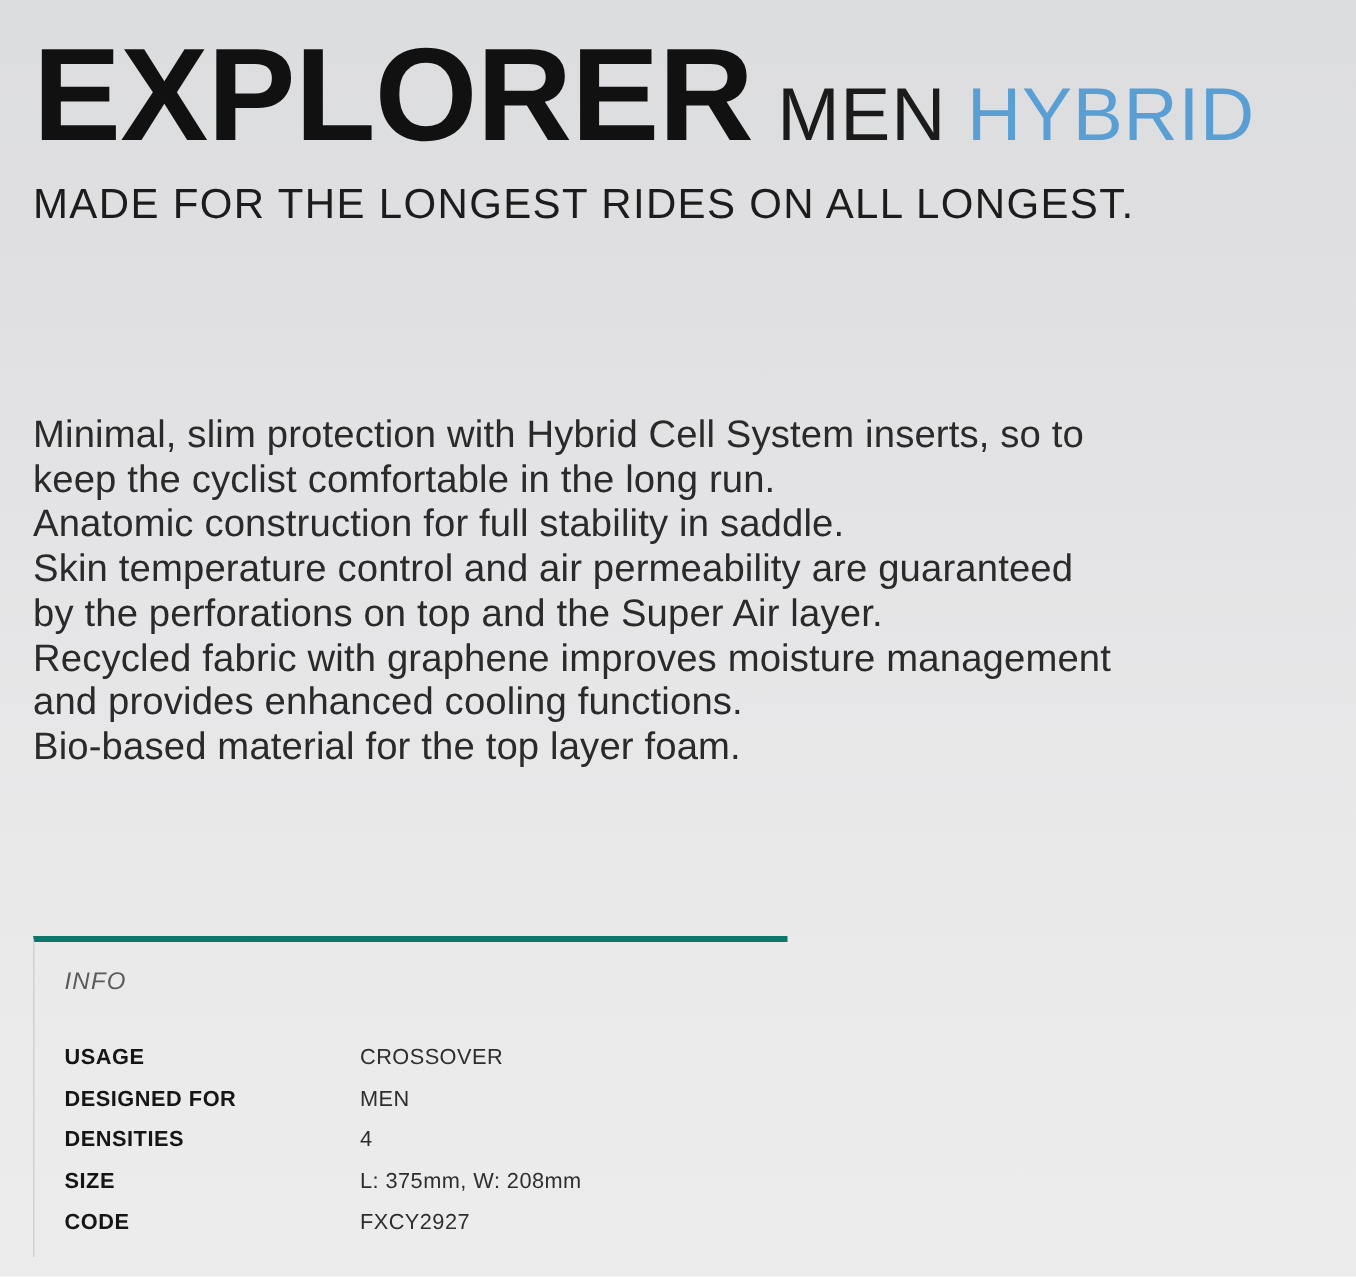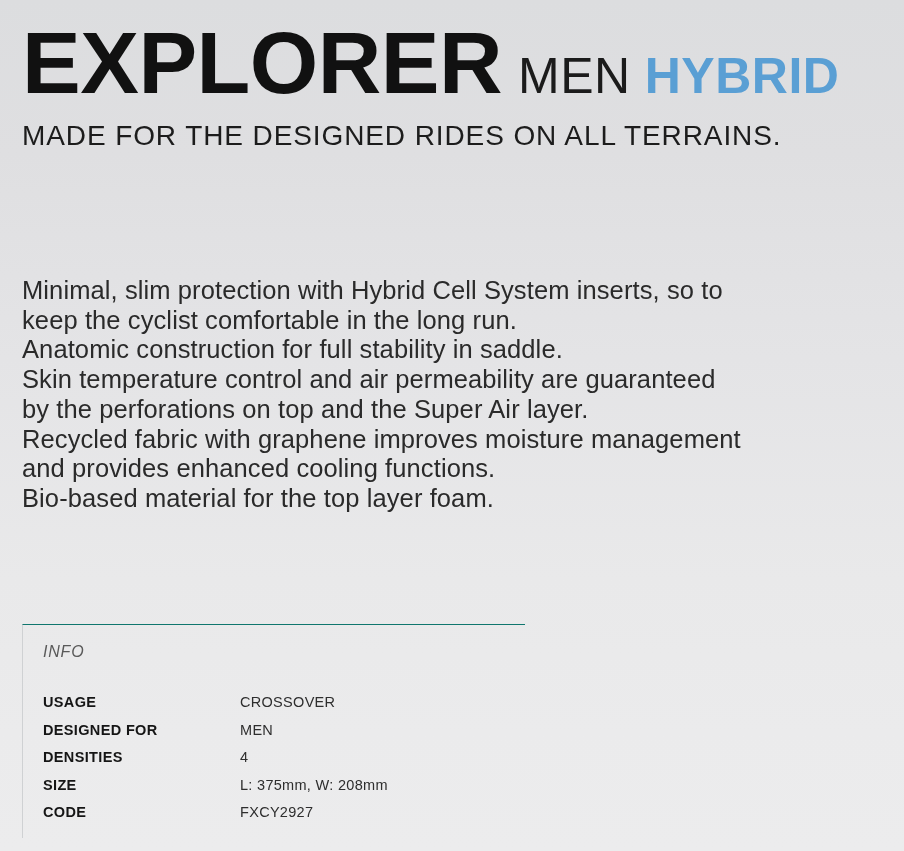--- a/index.html
+++ b/index.html
@@ -52,21 +52,21 @@
     font-size: 50px;
     font-weight: 300;
     letter-spacing: 0.5px;
     color: #1b1b1b;
     display: inline-block;
     vertical-align: baseline;
     margin-left: 16px;
   }
   .title-sub2 {
     font-size: 50px;
-    font-weight: 700;
+    font-weight: 400;
     letter-spacing: 0.5px;
     color: #5a9fd4;
     display: inline-block;
     vertical-align: baseline;
     margin-left: 14px;
   }
   .tagline {
     margin-top: 12px;
     font-size: 28px;
     font-weight: 300;
@@ -103,21 +103,21 @@
 
   
   .info-box {
     position: absolute;
     left: 22px;
     top: 624px;
     width: 503px;
     height: 214px;
     box-sizing: border-box;
     border-left: 1px solid #cfd1d3;
-    border-top: 1px solid #0f766e;
+    border-top: 4px solid #0f766e;
     border-right: none;
     border-bottom: none;
   }
   .info-label {
     position: absolute;
     left: 20px;
     top: 18px;
     font-size: 16px;
     font-style: italic;
     font-weight: 400;
@@ -156,21 +156,21 @@
 </style>
 </head>
 <body>
 
 <div class="page">
 
   <div class="header">
     <div class="title-line">
       <span class="title-main">EXPLORER</span><span class="title-sub1">MEN</span><span class="title-sub2">HYBRID</span>
     </div>
-    <div class="tagline">MADE FOR THE DESIGNED RIDES ON ALL TERRAINS.</div>
+    <div class="tagline">MADE FOR THE LONGEST RIDES ON ALL LONGEST.</div>
   </div>
 
   <div class="features">
     <div class="features-body">
       <div class="fline">Minimal, slim protection with Hybrid Cell System inserts, so to</div>
       <div class="fline">keep the cyclist comfortable in the long run.</div>
       <div class="fline">Anatomic construction for full stability in saddle.</div>
       <div class="fline">Skin temperature control and air permeability are guaranteed</div>
       <div class="fline">by the perforations on top and the Super Air layer.</div>
       <div class="fline">Recycled fabric with graphene improves moisture management</div>

